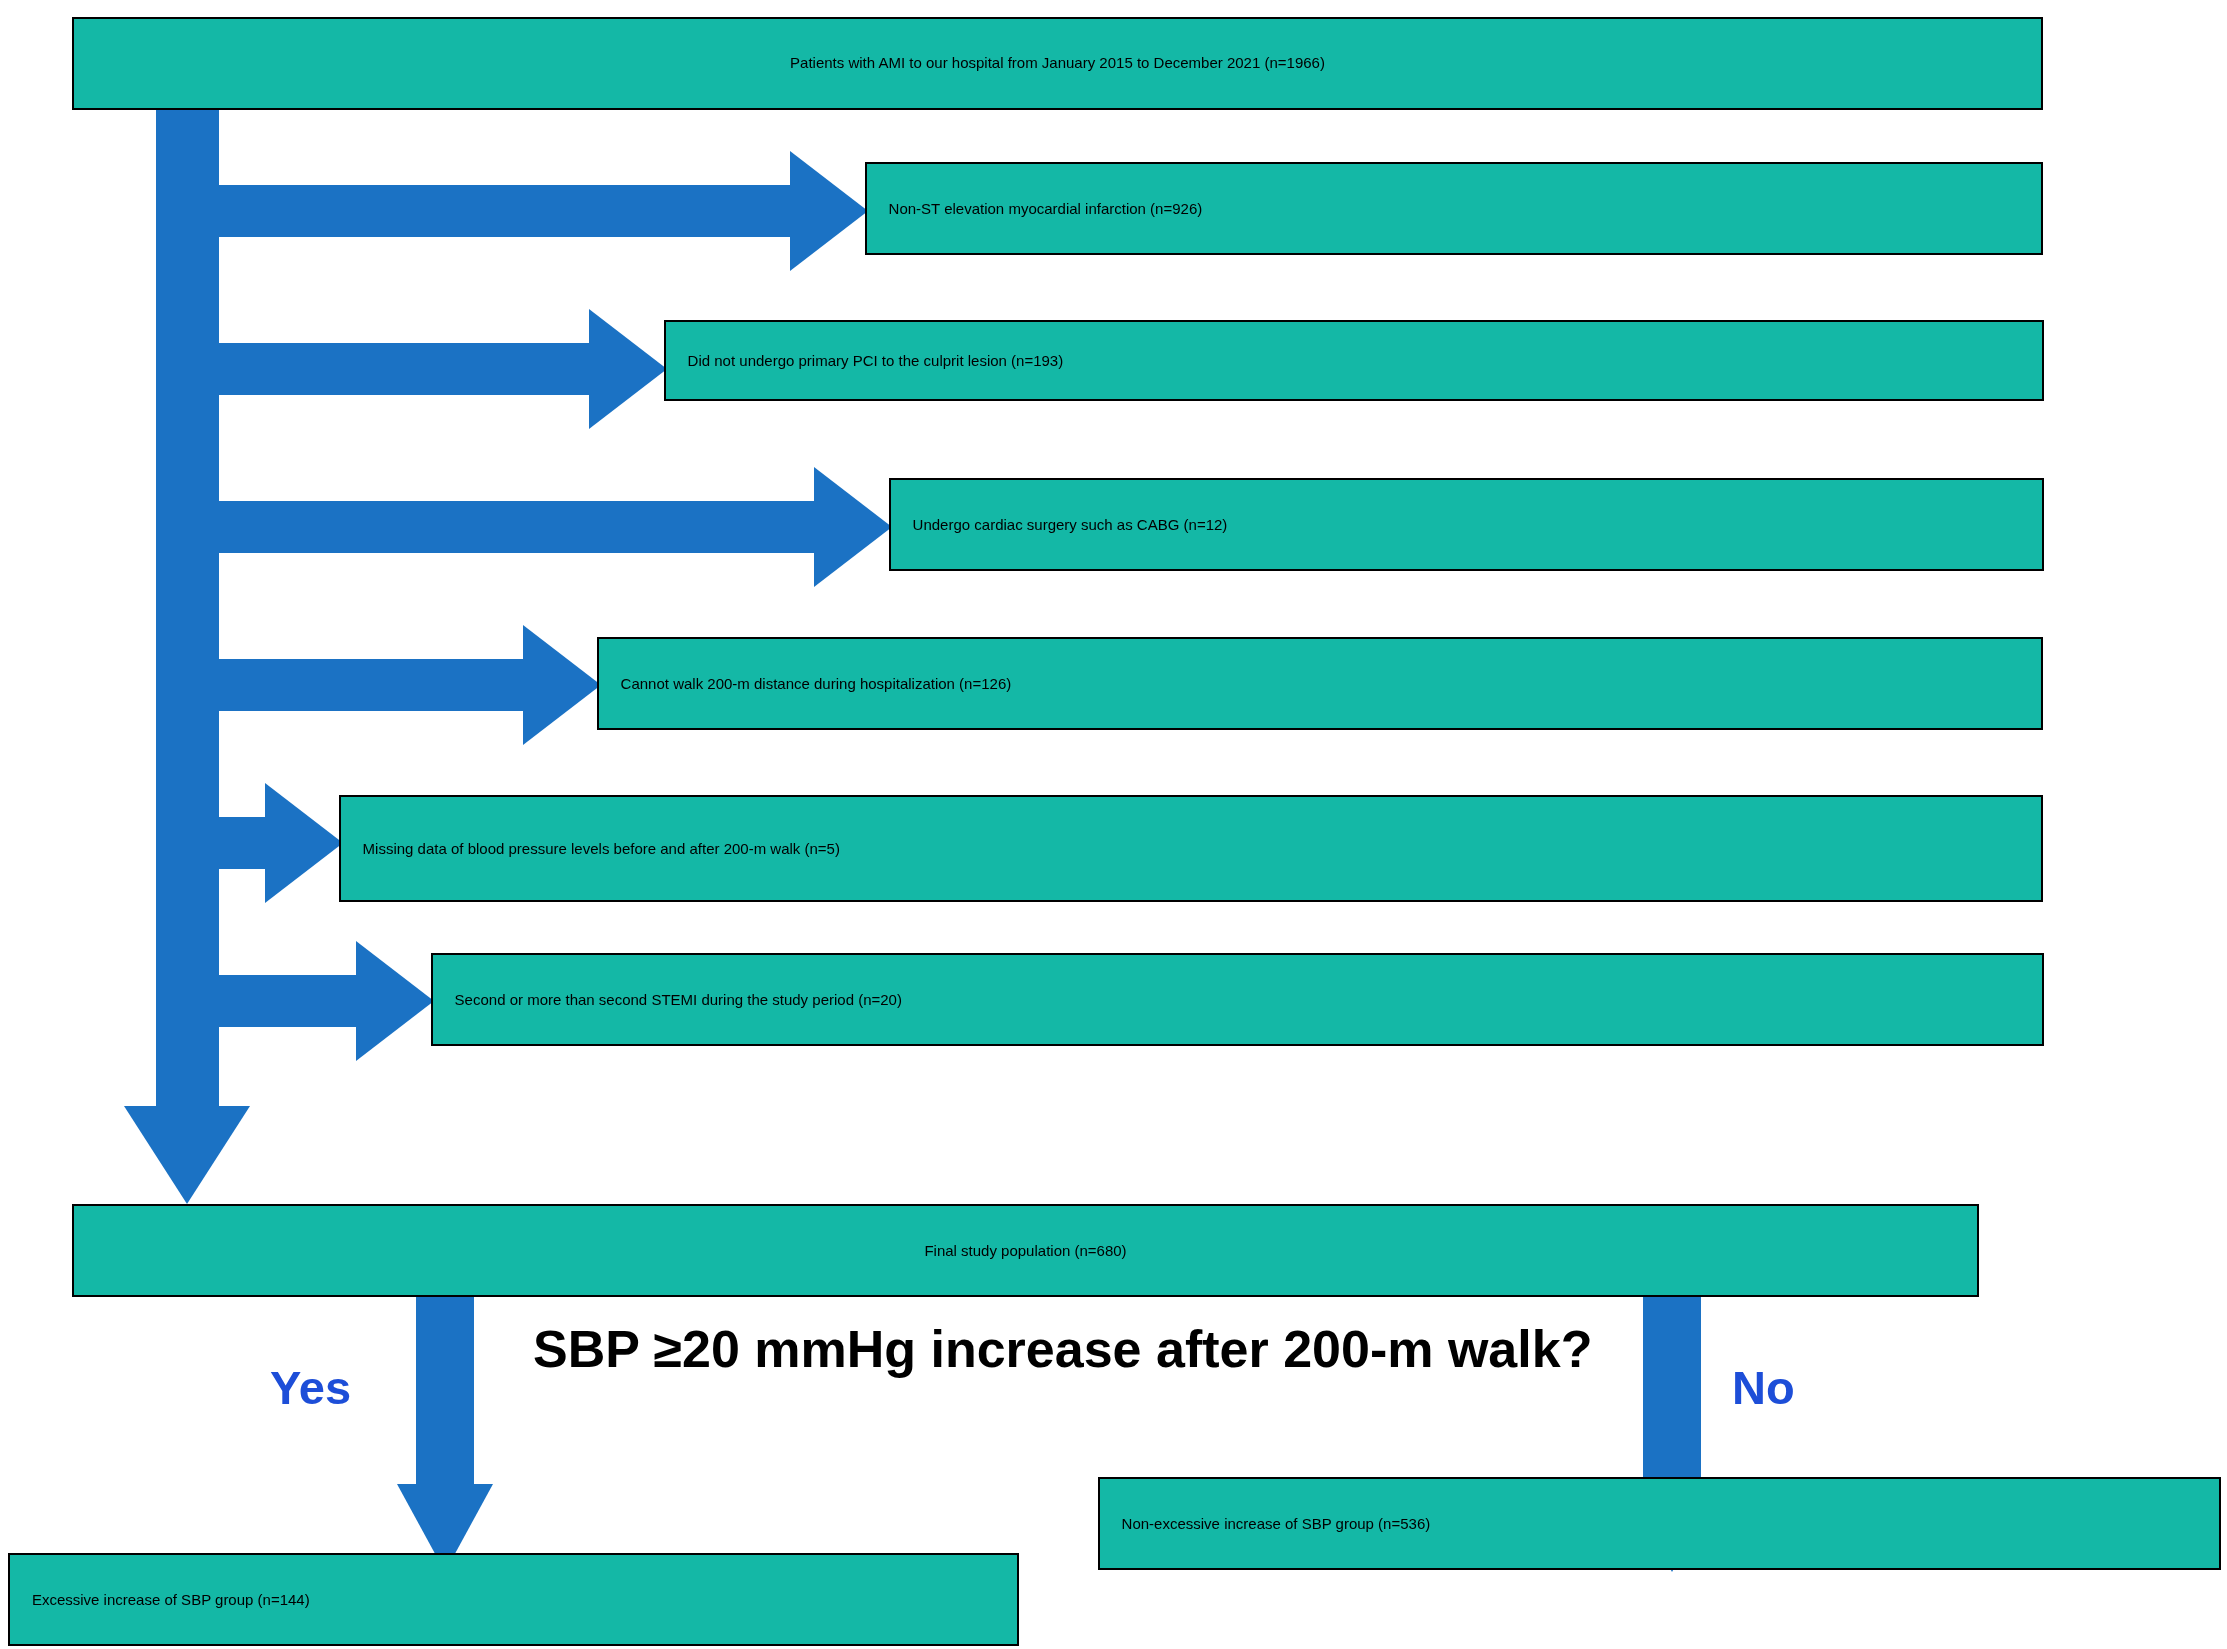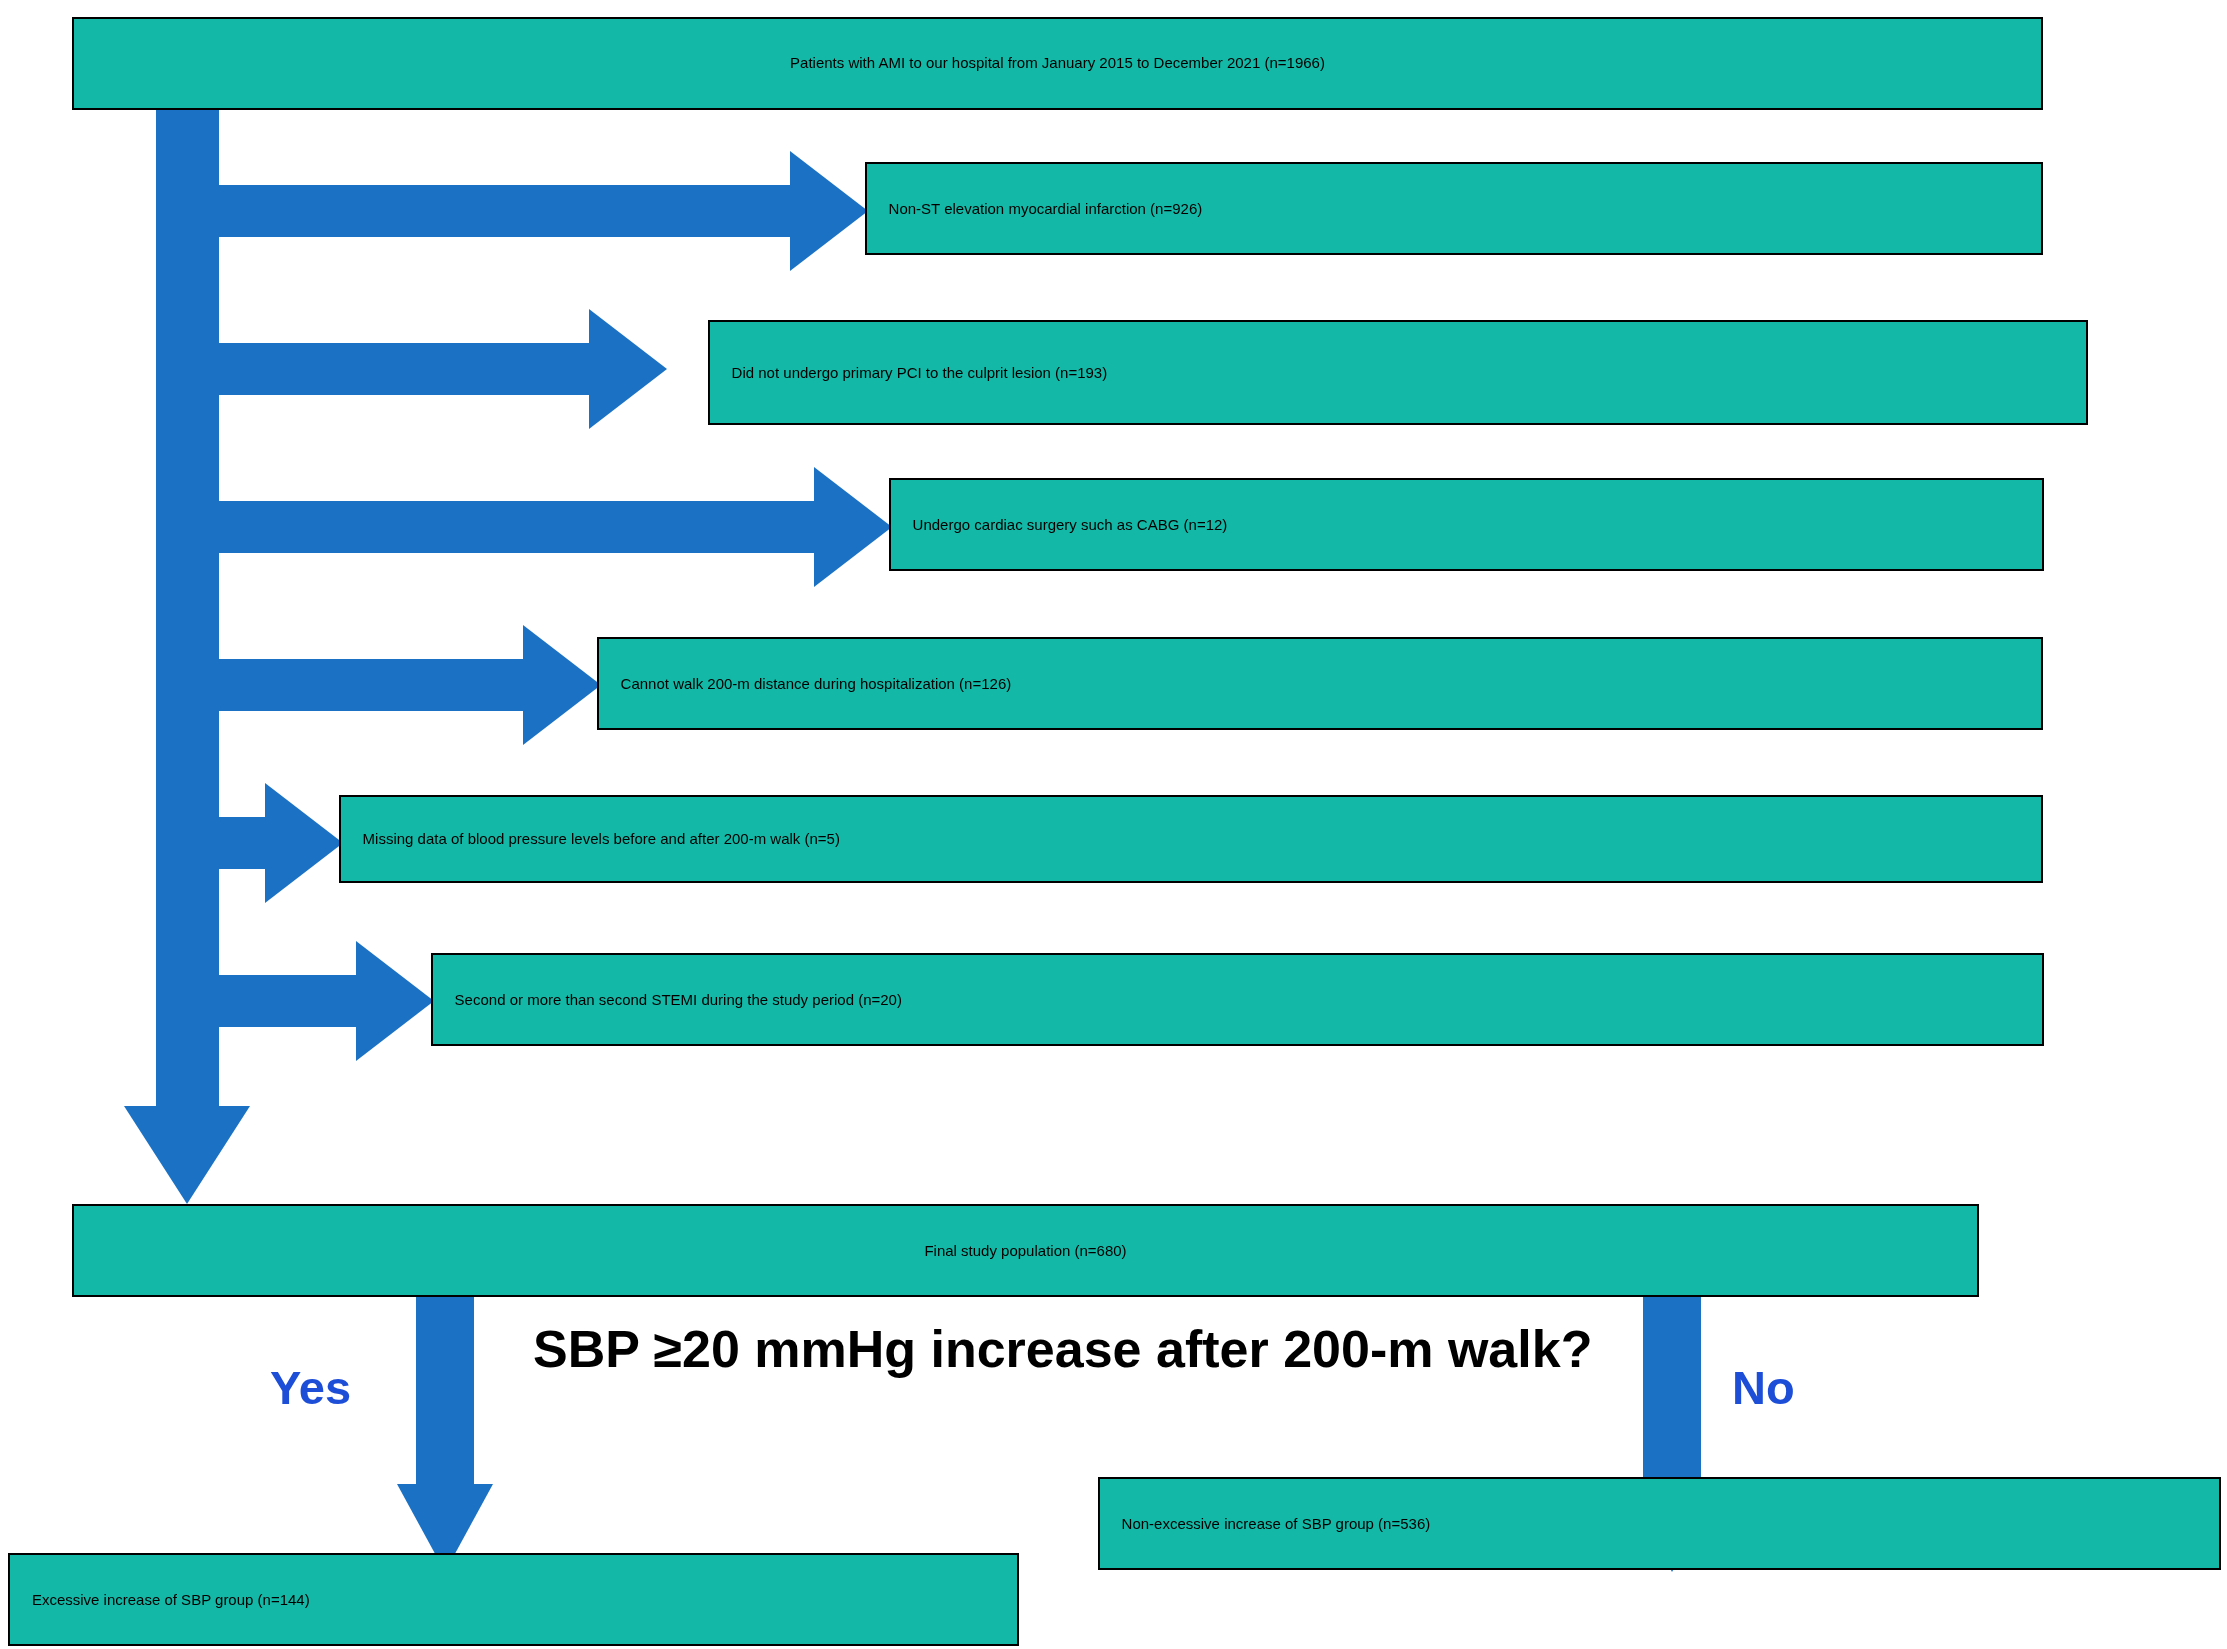--- a/index.html
+++ b/index.html
@@ -99,33 +99,33 @@
 
   <div class="v-shaft" style="left:156px; top:110px; width:63px; height:1017px;"></div>
   <div class="arrow-down" style="left:124px; top:1106px;"></div>
 
   <div class="h-shaft" style="left:219px; top:185px; width:574px; height:52px;"></div>
   <div class="arrow-right" style="left:790px; top:151px;"></div>
   <div class="box left" style="left: 865px; top: 162px; width: 1178px; height: 93px; font-size: 15px;">Non-ST elevation myocardial infarction (n=926)</div>
 
   <div class="h-shaft" style="left:219px; top:343px; width:373px; height:52px;"></div>
   <div class="arrow-right" style="left:589px; top:309px;"></div>
-  <div class="box left" style="left: 664px; top: 320px; width: 1380px; height: 105px; font-size: 15px; margin-left: 44px;">Did not undergo primary PCI to the culprit lesion (n=193)</div>
+  <div class="box left" style="left: 664px; top: 320px; width: 1380px; height: 81px; font-size: 15px;">Did not undergo primary PCI to the culprit lesion (n=193)</div>
 
   <div class="h-shaft" style="left:219px; top:501px; width:597px; height:52px;"></div>
   <div class="arrow-right" style="left:814px; top:467px;"></div>
   <div class="box left" style="left: 889px; top: 478px; width: 1155px; height: 93px; font-size: 15px;">Undergo cardiac surgery such as CABG (n=12)</div>
 
   <div class="h-shaft" style="left:219px; top:659px; width:306px; height:52px;"></div>
   <div class="arrow-right" style="left:523px; top:625px;"></div>
   <div class="box left" style="left: 597px; top: 637px; width: 1446px; height: 93px; font-size: 15px;">Cannot walk 200-m distance during hospitalization (n=126)</div>
 
   <div class="h-shaft" style="left:219px; top:817px; width:48px; height:52px;"></div>
   <div class="arrow-right" style="left:265px; top:783px;"></div>
-  <div class="box left" style="left: 339px; top: 795px; width: 1704px; height: 88px; font-size: 15px;">Missing data of blood pressure levels before and after 200-m walk (n=5)</div>
+  <div class="box left" style="left: 339px; top: 795px; width: 1704px; height: 107px; font-size: 15px;">Missing data of blood pressure levels before and after 200-m walk (n=5)</div>
 
   <div class="h-shaft" style="left:219px; top:975px; width:140px; height:52px;"></div>
   <div class="arrow-right" style="left:356px; top:941px;"></div>
   <div class="box left" style="left: 431px; top: 953px; width: 1613px; height: 93px; font-size: 15px;">Second or more than second STEMI during the study period (n=20)</div>
 
   <div class="box center" style="left: 72px; top: 1204px; width: 1907px; height: 93px; font-size: 15px;">Final study population (n=680)</div>
 
   <div class="question" style="left:533px; top:1319px;">SBP ≥20 mmHg increase after 200-m walk?</div>
 
   <div class="v-shaft" style="left:416px; top:1297px; width:58px; height:206px;"></div>

